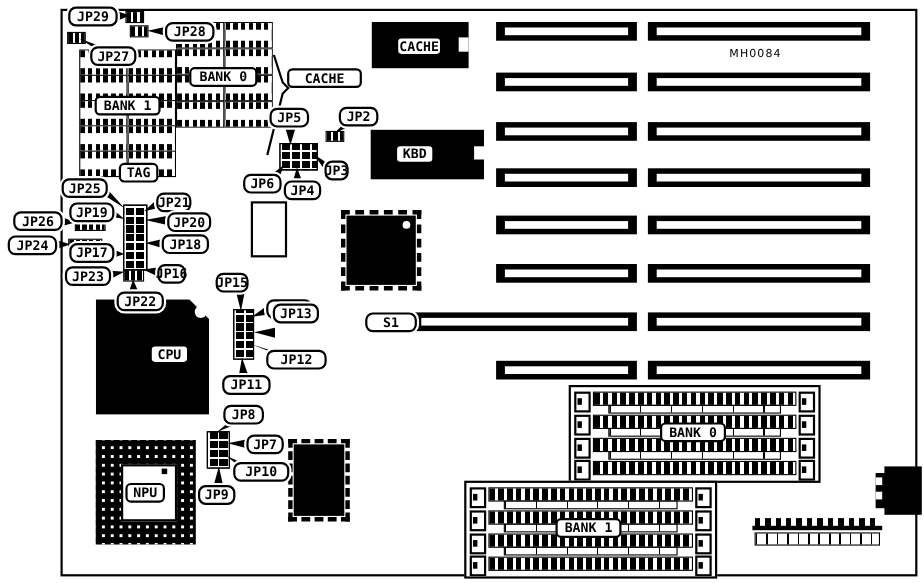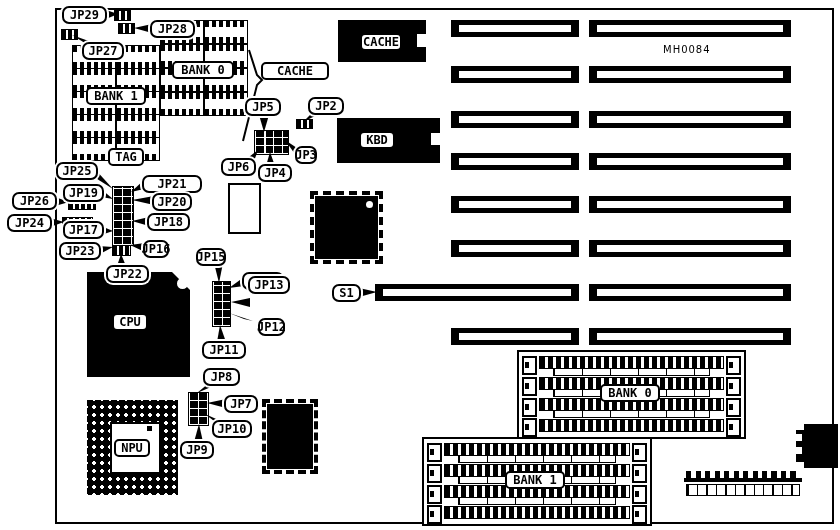--- a/index.html
+++ b/index.html
@@ -160,21 +160,21 @@
   <div class="jgrid" style="left:212px;top:281px;width:17px;height:44px;"></div>
   <div class="jgrid" style="left:188px;top:392px;width:19px;height:32px;"></div>
 
   <div class="socket" style="left:228px;top:183px;width:29px;height:47px;"></div>
 
   <div class="qfp" style="left:315px;top:196px;width:63px;height:63px;"></div>
   <div class="wdot" style="left:366px;top:201px;width:7px;height:7px;"></div>
 
   <div class="cpu" style="left:87px;top:272px;width:103px;height:105px;"></div>
   <div class="wdot" style="left:177px;top:278px;width:11px;height:11px;"></div>
-  <div class="chiplabel" style="left:112px;top:313px;width:36px;">CPU</div>
+  <div class="chiplabel" style="left:136px;top:313px;width:36px;">CPU</div>
 
   <div class="npu" style="left:87px;top:400px;width:91px;height:95px;"></div>
   <div class="npu-inner" style="left:110px;top:422px;width:47px;height:48px;"></div>
   <div class="abs" style="left:147px;top:426px;width:5px;height:5px;background:#000;z-index:4;"></div>
   <div class="chiplabel" style="left:114px;top:439px;width:36px;">NPU</div>
 
   <div class="qfp" style="left:267px;top:404px;width:46px;height:65px;"></div>
 
   <div class="simm" style="left:517px;top:350px;width:225px;height:85px;">
     <div class="teeth" style="left:20px;right:20px;top:4px;"></div>
@@ -234,29 +234,29 @@
   <div class="callout" style="left:308px;top:97px;width:36px;">JP2</div>
   <div class="callout" style="left:295px;top:146px;width:22px;">JP3</div>
   <div class="callout" style="left:221px;top:158px;width:35px;">JP6</div>
   <div class="callout" style="left:258px;top:164px;width:34px;">JP4</div>
   <div class="callout" style="left:56px;top:162px;width:42px;">JP25</div>
   <div class="callout" style="left:63px;top:184px;width:41px;">JP19</div>
   <div class="callout" style="left:12px;top:192px;width:45px;">JP26</div>
   <div class="callout" style="left:7px;top:214px;width:45px;">JP24</div>
   <div class="callout" style="left:63px;top:221px;width:41px;">JP17</div>
   <div class="callout" style="left:59px;top:242px;width:42px;">JP23</div>
-  <div class="callout" style="left:142px;top:175px;width:60px;">JP21</div>
+  <div class="callout" style="left:142px;top:175px;width:32px;">JP21</div>
   <div class="callout" style="left:152px;top:193px;width:40px;">JP20</div>
   <div class="callout" style="left:147px;top:213px;width:43px;">JP18</div>
   <div class="callout" style="left:143px;top:240px;width:26px;">JP16</div>
   <div class="callout" style="left:106px;top:265px;width:43px;">JP22</div>
   <div class="callout" style="left:196px;top:248px;width:30px;">JP15</div>
   <div class="callout" style="left:242px;top:272px;width:42px;">JP14</div>
   <div class="callout" style="left:248px;top:276px;width:42px;">JP13</div>
-  <div class="callout" style="left:242px;top:318px;width:27px;margin-left:16px;">JP12</div>
+  <div class="callout" style="left:242px;top:318px;width:55px;">JP12</div>
   <div class="callout" style="left:202px;top:341px;width:44px;">JP11</div>
   <div class="callout" style="left:203px;top:368px;width:37px;">JP8</div>
   <div class="callout" style="left:224px;top:395px;width:34px;">JP7</div>
-  <div class="callout" style="left:212px;top:420px;width:40px;">JP10</div>
+  <div class="callout" style="left:212px;top:420px;width:51px;">JP10</div>
   <div class="callout" style="left:180px;top:441px;width:34px;">JP9</div>
-  <div class="callout" style="left:332px;top:284px;width:29px;">S1</div>
+  <div class="callout" style="left:332px;top:284px;width:47px;">S1</div>
 
 </div>
 
 </body></html>

